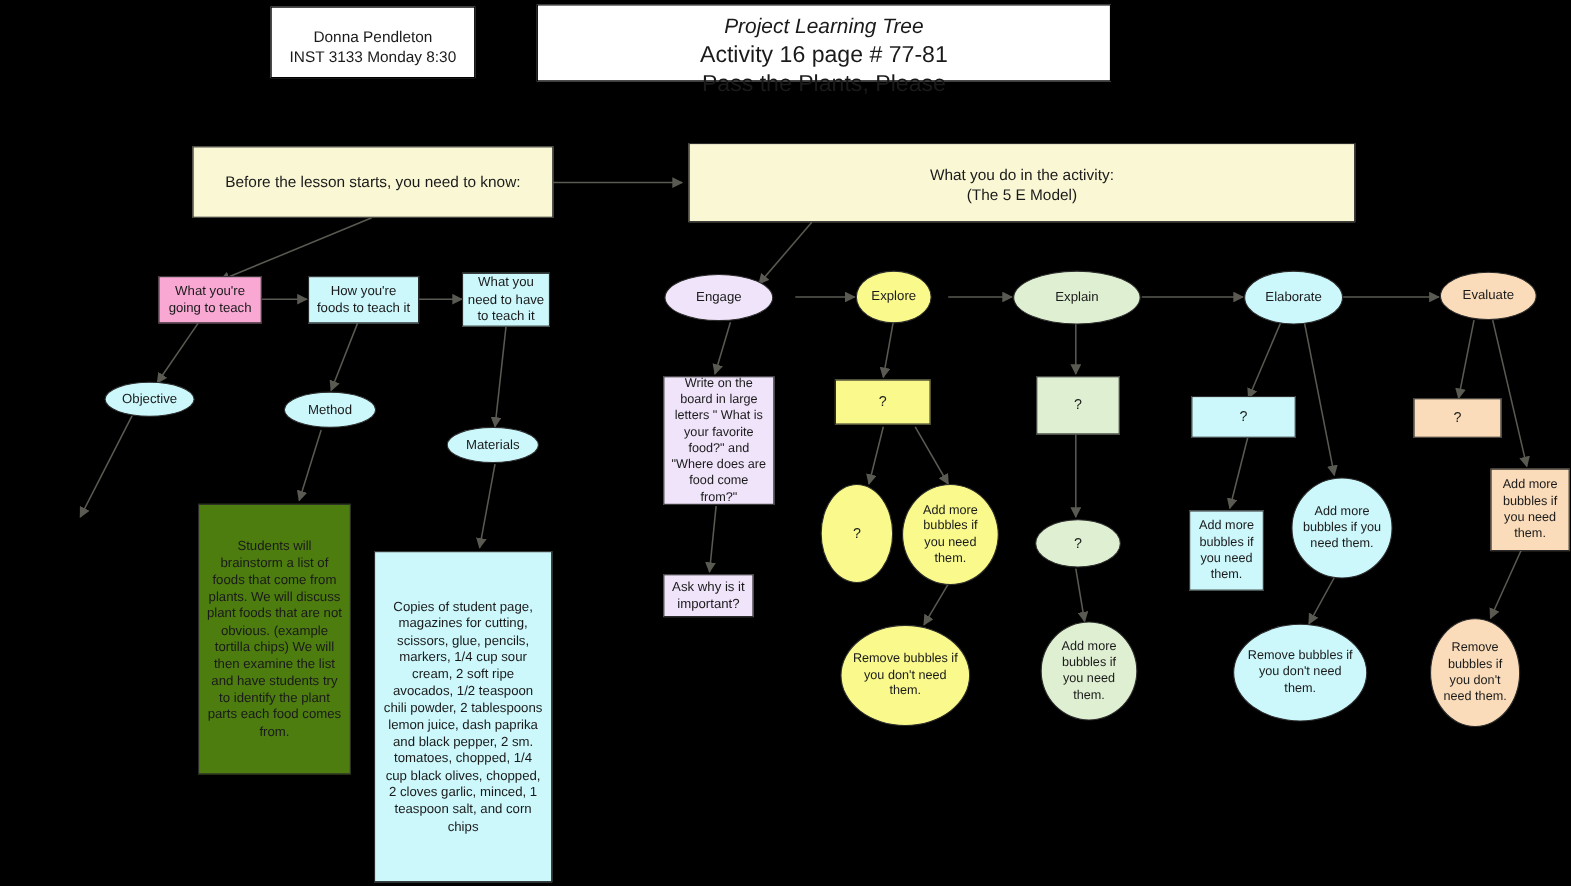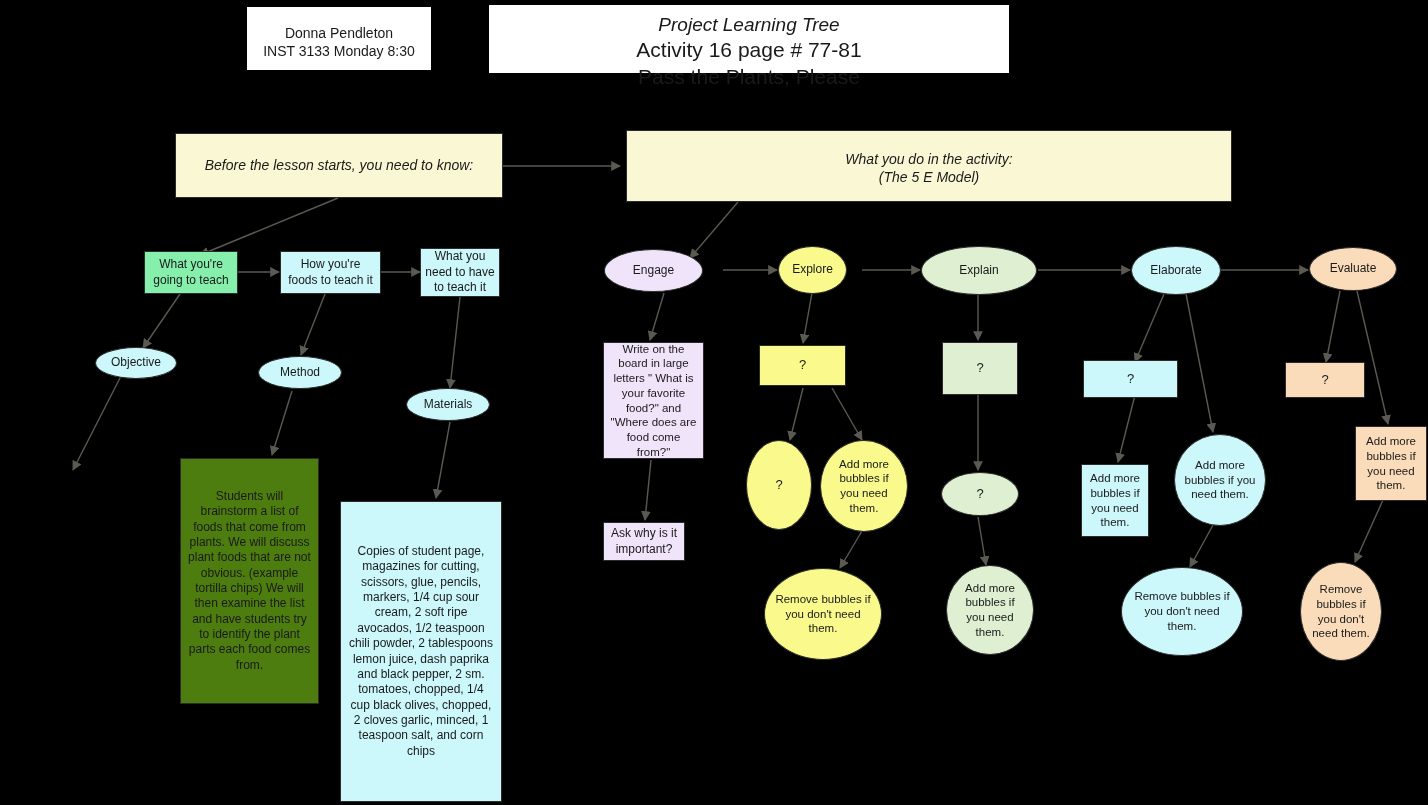--- a/index.html
+++ b/index.html
@@ -7,21 +7,21 @@
   #stage{position:relative;width:1428px;height:805px;background:#000;}
   svg.edges{position:absolute;left:0;top:0;width:1428px;height:805px;pointer-events:none;}
   .node{position:absolute;box-sizing:border-box;border:1px solid #2b2b2b;
         display:flex;align-items:center;justify-content:center;text-align:center;
         color:#1a1a1a;line-height:1.28;padding:2px 4px;z-index:2;}
   .ell{border-radius:50%;}
   .title-box{background:#ffffff;border:1px solid #000;}
   .t-name{font-size:14px;}
   .t-main{font-size:21px;}
   .t-ital{font-style:italic;font-size:19px;}
-  .hdr{font-size:14px;font-style:italic;}
+  .hdr{font-size:14px;}
   .sm{font-size:12px;}
   .xs{font-size:11.5px;}
   .q{font-size:13px;}
   .stack{display:block;}
 </style>
 </head>
 <body>
 
 <div id="stage">
 
@@ -88,21 +88,21 @@
   </div>
 
   <div class="node title-box stack" style="left:488px;top:4px;width:522px;height:70px;padding-top:8px;">
     <div class="t-ital">Project Learning Tree</div>
     <div class="t-main">Activity 16 page # 77-81</div>
     <div class="t-main">Pass the Plants, Please</div>
   </div>
 
   <div class="node hdr" style="left:175px;top:133px;width:328px;height:65px;background:#faf8d4;">Before the lesson starts, you need to know:</div>
 
-  <div class="node sm" style="left:144px;top:251px;width:94px;height:43px;background:#86efac;">What you're going to teach</div>
+  <div class="node sm" style="left:144px;top:251px;width:94px;height:43px;background:#f9a8d4;">What you're going to teach</div>
   <div class="node sm" style="left:280px;top:251px;width:101px;height:43px;background:#ccf7fb;">How you're foods to teach it</div>
   <div class="node sm" style="left:420px;top:248px;width:80px;height:49px;background:#ccf7fb;">What you need to have to teach it</div>
 
   <div class="node ell sm" style="left:95px;top:347px;width:82px;height:32px;background:#ccf7fb;">Objective</div>
   <div class="node ell sm" style="left:258px;top:356px;width:84px;height:33px;background:#ccf7fb;">Method</div>
   <div class="node ell sm" style="left:406px;top:388px;width:84px;height:33px;background:#ccf7fb;">Materials</div>
 
   <div class="node sm" style="left:180px;top:458px;width:139px;height:246px;background:#4d7c0f;padding:6px 7px;text-align:center;">Students will brainstorm a list of foods that come from plants. We will discuss plant foods that are not obvious. (example tortilla chips) We will then examine the list and have students try to identify the plant parts each food comes from.</div>
   <div class="node sm" style="left:340px;top:501px;width:162px;height:301px;background:#ccf7fb;padding:6px 7px;">Copies of student page, magazines for cutting, scissors, glue, pencils, markers, 1/4 cup sour cream, 2 soft ripe avocados, 1/2 teaspoon chili powder, 2 tablespoons lemon juice, dash paprika and black pepper, 2 sm. tomatoes, chopped, 1/4 cup black olives, chopped, 2 cloves garlic, minced, 1 teaspoon salt, and corn chips</div>
 

